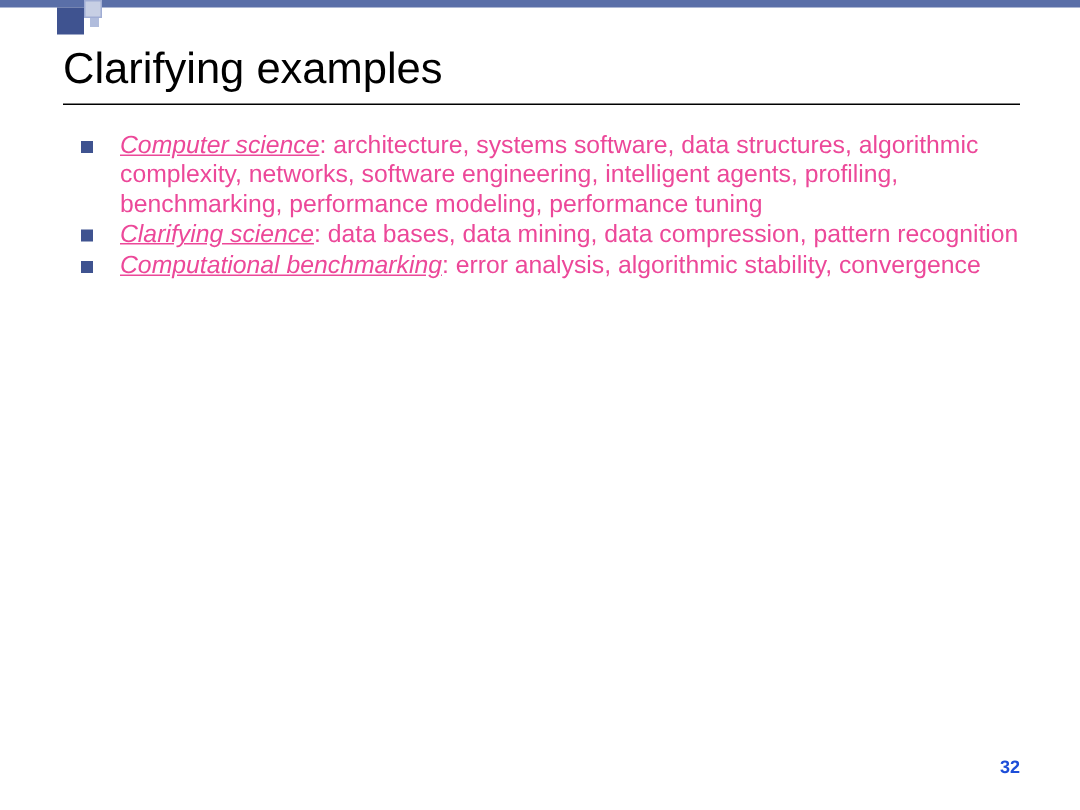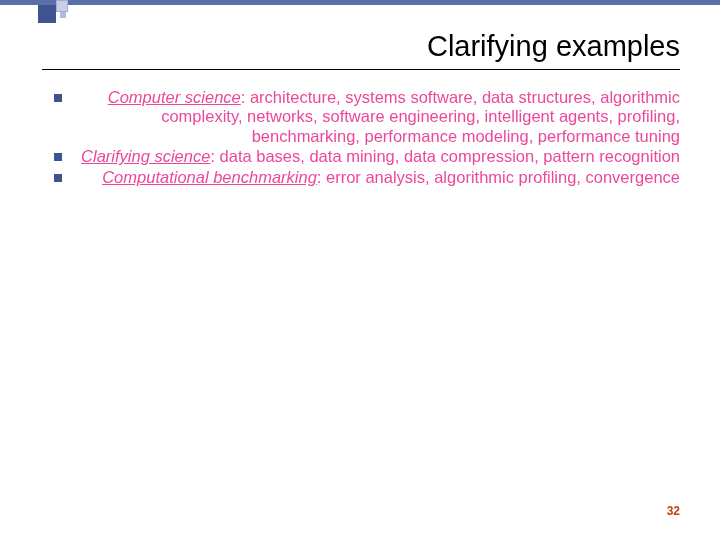--- a/index.html
+++ b/index.html
@@ -1,15 +1,15 @@
 <!DOCTYPE html>
 <html><head>
 <meta charset="utf-8">
 <style>
-  * { margin: 0; padding: 0; box-sizing: border-box; text-align: right; }
+  * { margin: 0; padding: 0; box-sizing: border-box; }
   html, body { width: 720px; height: 540px; }
   body {
     font-family: Arial, Helvetica, sans-serif;
     background: #ffffff;
     position: relative;
   }
   .deco-top {
     position: absolute;
     top: 0; left: 0;
     width: 100%;
@@ -79,21 +79,21 @@
   }
   .underline {
     text-decoration: underline;
   }
   .pagenum {
     position: absolute;
     bottom: 22px;
     right: 40px;
     font-size: 12px;
     font-weight: bold;
-    color: #c2410c;
+    color: #1d4ed8;
   }
 </style>
 </head>
 <body>
 
 <div class="deco-top">
   <div class="deco-bar"></div>
   <div class="deco-square-dark"></div>
   <div class="deco-square-light"></div>
   <div class="deco-square-tiny"></div>
@@ -106,18 +106,18 @@
     <li>
       <span class="bullet-marker"></span>
       <span class="term underline">Computer science</span><span>: architecture, systems software, data structures, algorithmic complexity, networks, software engineering, intelligent agents, profiling, benchmarking, performance modeling, performance tuning</span>
     </li>
     <li>
       <span class="bullet-marker"></span>
       <span class="term underline">Clarifying science</span><span>: data bases, data mining, data compression, pattern recognition</span>
     </li>
     <li>
       <span class="bullet-marker"></span>
-      <span class="term underline">Computational benchmarking</span><span>: error analysis, algorithmic profiling, convergence</span>
+      <span class="term underline">Computational benchmarking</span><span>: error analysis, algorithmic stability, convergence</span>
     </li>
   </ul>
 </div>
 
 <div class="pagenum">32</div>
 
 </body></html>

